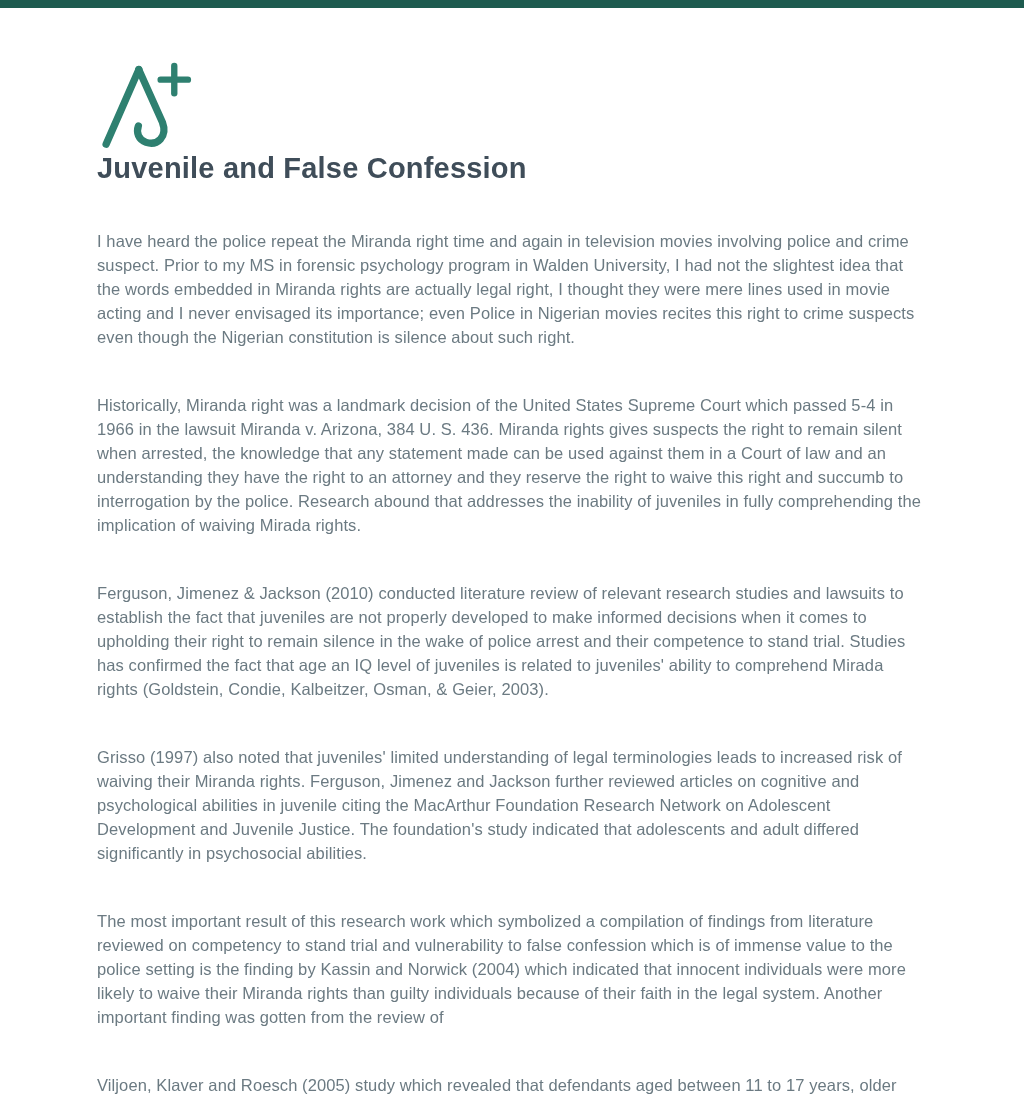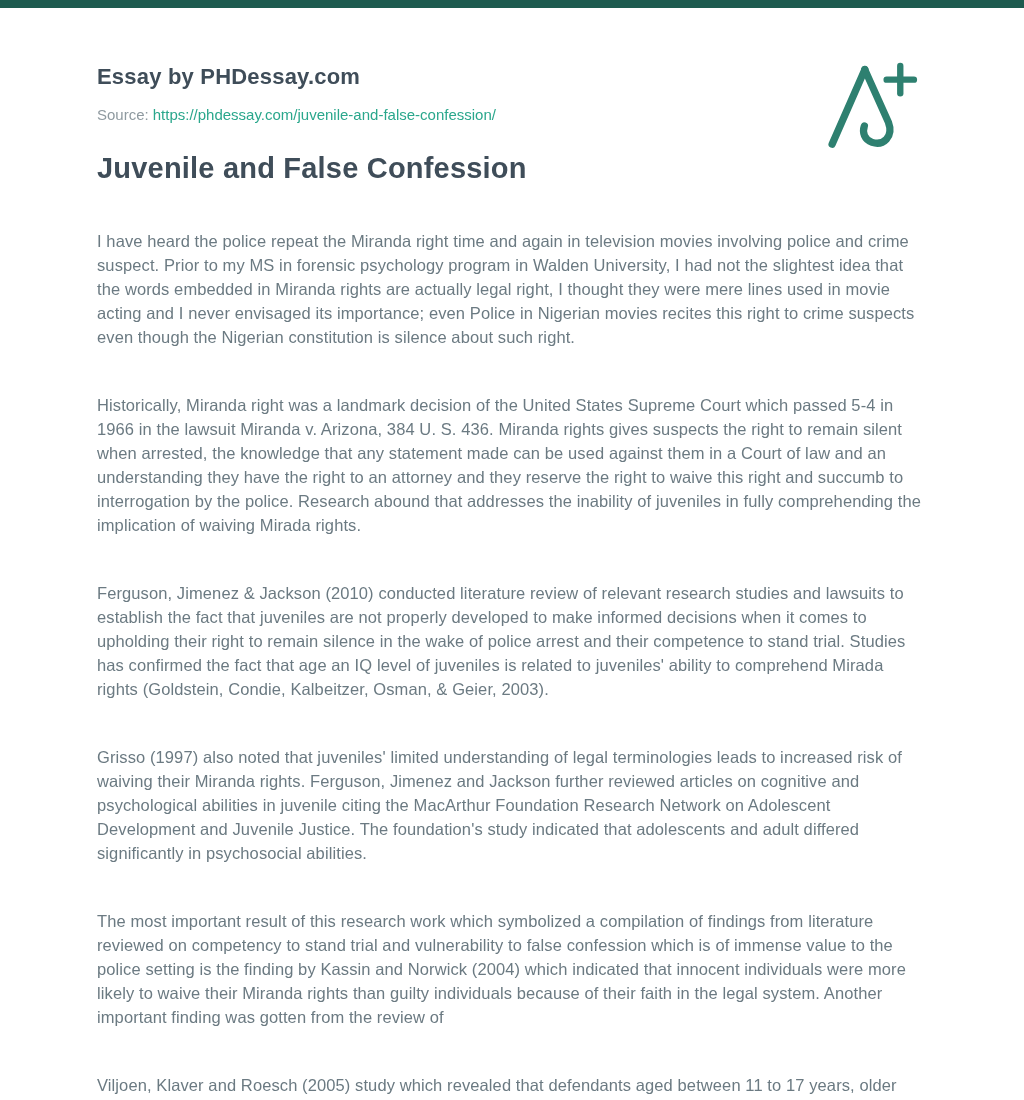--- a/index.html
+++ b/index.html
@@ -52,26 +52,20 @@
   }
 </style>
 </head>
 <body>
 
 <div class="topbar"></div>
 
 <div class="page">
 
   <div class="header-row">
-    <div class="header-left">
-      <div class="essay-by">Essay by PHDessay.com</div>
-      <div class="source-line">
-        <span>Source:</span><a href="#">https://phdessay.com/juvenile-and-false-confession/</a>
-      </div>
-    </div>
 
     <div class="logo">
       <svg viewBox="0 0 110 100" fill="none" xmlns="http://www.w3.org/2000/svg">
         <path d="M10 92 L46 10" stroke="var(--logo)" stroke-width="8" stroke-linecap="round"></path>
         <path d="M46 10 L72 68 C78 84 66 94 54 90 C45.5 87 43 79 45.5 72" stroke="var(--logo)" stroke-width="8" stroke-linecap="round"></path>
         <path d="M70 21 H100" stroke="var(--logo)" stroke-width="7" stroke-linecap="round"></path>
         <path d="M85 6 V36" stroke="var(--logo)" stroke-width="7" stroke-linecap="round"></path>
       </svg>
     </div>
   </div>

